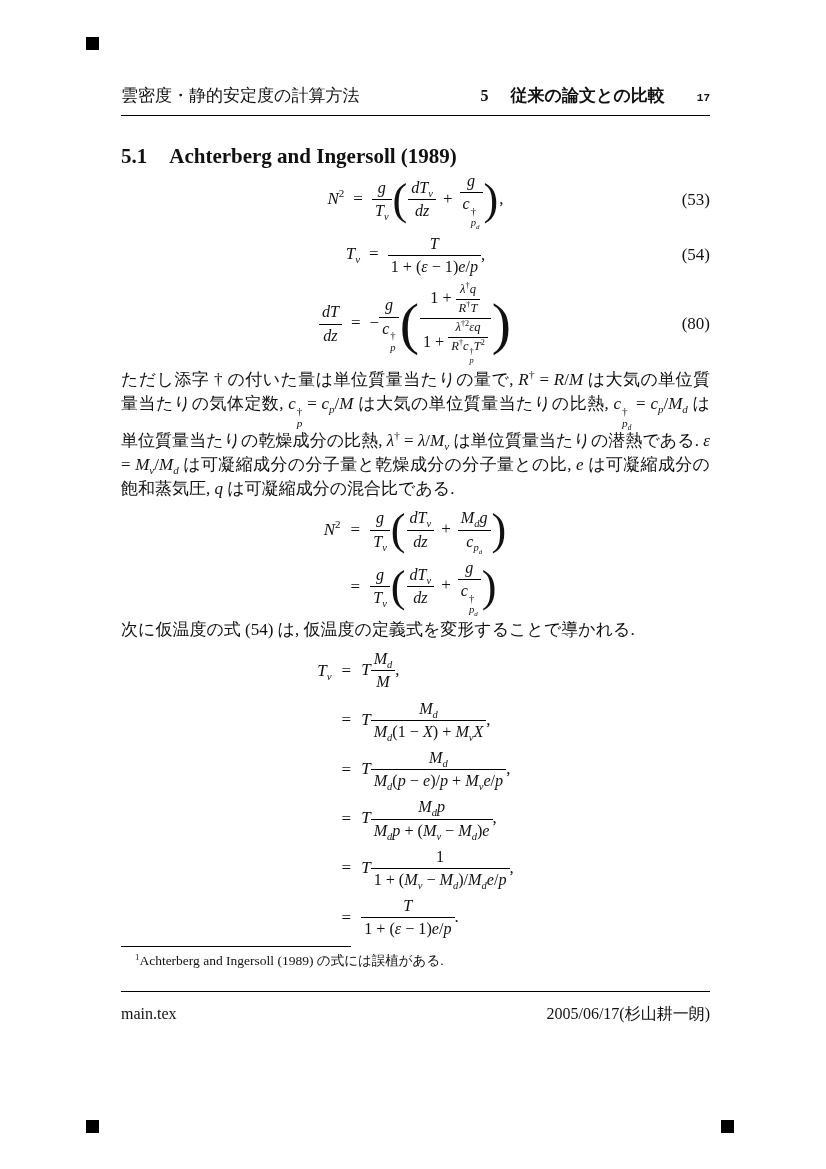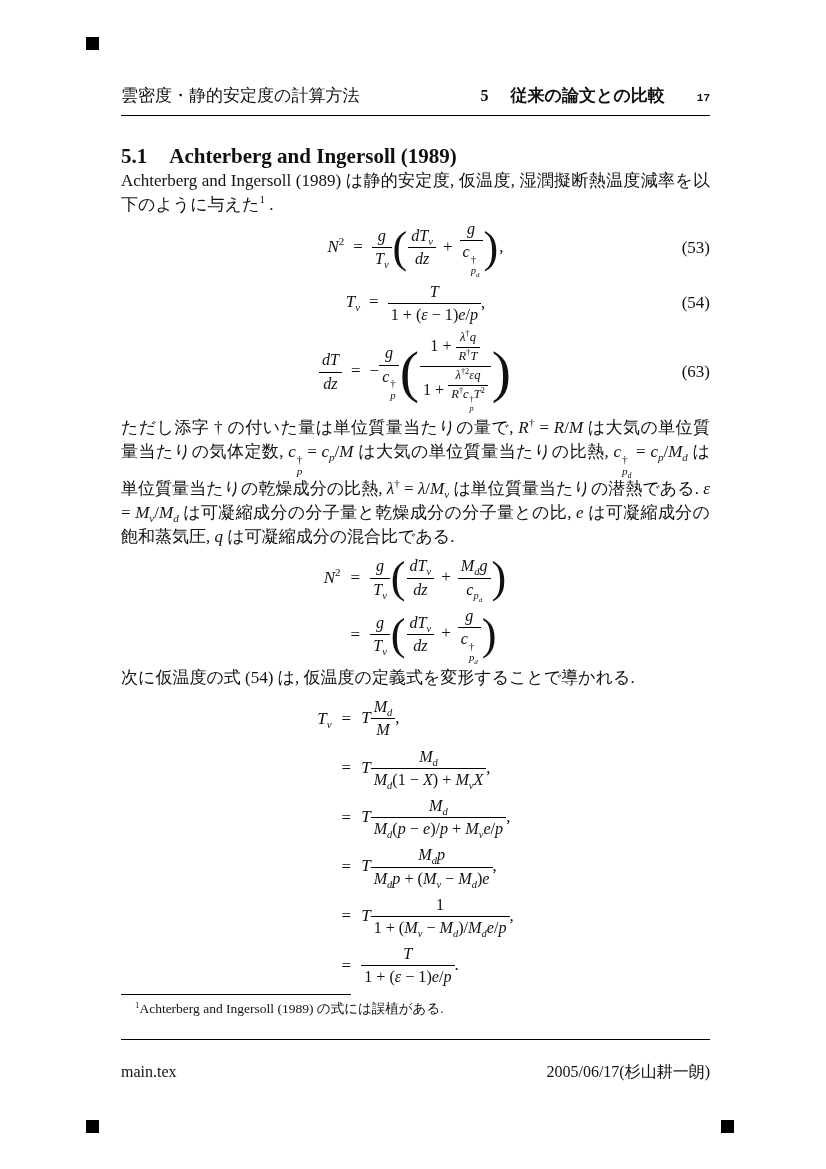--- a/index.html
+++ b/index.html
@@ -47,21 +47,21 @@
   .arow{display:table-row;}
   .al,.ae,.ar{display:table-cell;vertical-align:middle;padding:3px 0;}
   .al{text-align:center;}
   .ae{padding:3px 10px;}
   .ar{text-align:left;white-space:nowrap;}
   
   .fn-rule{border-top:1px solid #000;width:230px;margin-top:4px;}
   .fn{font-size:13.5px;line-height:18px;margin-top:5px;padding-left:14px;}
   
   .ftr-rule{border-top:1.5px solid #000;margin-top:21px;}
-  .ftrrow{display:flex;justify-content:space-between;align-items:baseline;margin-top:20px;font-size:16px;}
+  .ftrrow{display:flex;justify-content:space-between;align-items:baseline;margin-top:10px;font-size:16px;}
   
   .mark{position:absolute;width:13px;height:13px;background:#000;}
   .mark.tl{left:86px;top:37px;}
   .mark.bl{left:86px;top:1120px;}
   .mark.br{left:721px;top:1120px;}
 </style>
 </head>
 <body>
 
 <div class="mark tl"></div>
@@ -77,42 +77,41 @@
       <span class="hdr-sectitle">従来の論文との比較</span>
       <span class="hdr-pageno">17</span>
     </span>
   </div>
   <div class="hdr-rule"></div>
 
   <div class="sec">
     <span class="secno">5.1</span><span>Achterberg and Ingersoll (1989)</span>
   </div>
 
-  <p class="body mt30">Achterberg and Ingersoll (1989) は静的安定度, 仮温度, 湿潤擬断熱温度減率を以下のように与えた<sup>1</sup> .</p>
 
   <div class="eqrow mt6">
     <span class="math"><i>N</i><sup>2</sup><span class="rel">=</span><span class="fr"><span class="nu"><i>g</i></span><span class="de"><i>T<sub>v</sub></i></span></span><span class="bp">(</span><span class="fr"><span class="nu"><i>dT<sub>v</sub></i></span><span class="de"><i>dz</i></span></span><span class="pm">+</span><span class="fr"><span class="nu"><i>g</i></span><span class="de"><i>c</i><span class="ds">
               <span>†</span>
               <span><i>p<sub>d</sub></i></span>
             </span></span></span><span class="bp">)</span>,</span>
     <span class="eqtag">(53)</span>
   </div>
   <div class="eqrow">
     <span class="math"><i>T<sub>v</sub></i><span class="rel">=</span><span class="fr"><span class="nu"><i>T</i></span><span class="de">1 + (<i>ε</i> − 1)<i>e</i>/<i>p</i></span></span>,</span>
     <span class="eqtag">(54)</span>
   </div>
   <div class="eqrow tall">
     <span class="math"><span class="fr"><span class="nu"><i>dT</i></span><span class="de"><i>dz</i></span></span><span class="rel">=</span>−<span class="fr"><span class="nu"><i>g</i></span><span class="de"><i>c</i><span class="ds">
               <span>†</span>
               <span><i>p</i></span>
             </span></span></span><span class="bp2">(</span><span class="fr"><span class="nu">1 + <span class="fr fs"><span class="nu"><i>λ</i><sup>†</sup><i>q</i></span><span class="de"><i>R</i><sup>†</sup><i>T</i></span></span></span><span class="de">1 + <span class="fr fs"><span class="nu"><i>λ</i><sup>†2</sup><i>εq</i></span><span class="de"><i>R</i><sup>†</sup><i>c</i><span class="ds">
                   <span>†</span>
                   <span><i>p</i></span>
                 </span><i>T</i><sup>2</sup></span></span></span></span><span class="bp2">)</span></span>
-    <span class="eqtag">(63)</span>
+    <span class="eqtag">(80)</span>
   </div>
 
   <p class="body">ただし添字 † の付いた量は単位質量当たりの量で, <i>R</i><sup>†</sup> = <i>R</i>/<i>M</i> は大気の単位質量当たりの気体定数, <i>c</i><span class="ds">
         <span>†</span>
         <span><i>p</i></span>
       </span> = <i>c<sub>p</sub></i>/<i>M</i> は大気の単位質量当たりの比熱, <i>c</i><span class="ds">
         <span>†</span>
         <span><i>p<sub>d</sub></i></span>
       </span> = <i>c<sub>p</sub></i>/<i>M<sub>d</sub></i> は単位質量当たりの乾燥成分の比熱, <i>λ</i><sup>†</sup> = <i>λ</i>/<i>M<sub>v</sub></i> は単位質量当たりの潜熱である. <i>ε</i> = <i>M<sub>v</sub></i>/<i>M<sub>d</sub></i> は可凝縮成分の分子量と乾燥成分の分子量との比, <i>e</i> は可凝縮成分の飽和蒸気圧, <i>q</i> は可凝縮成分の混合比である.</p>
 

